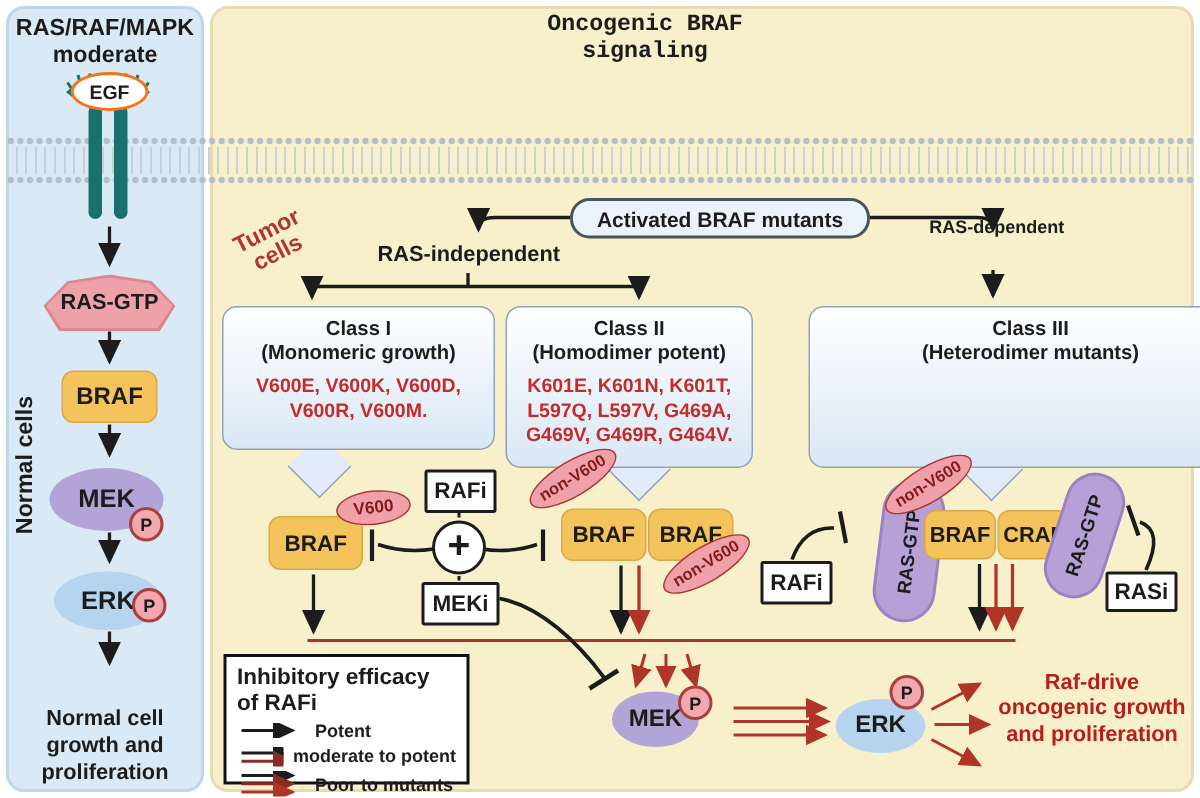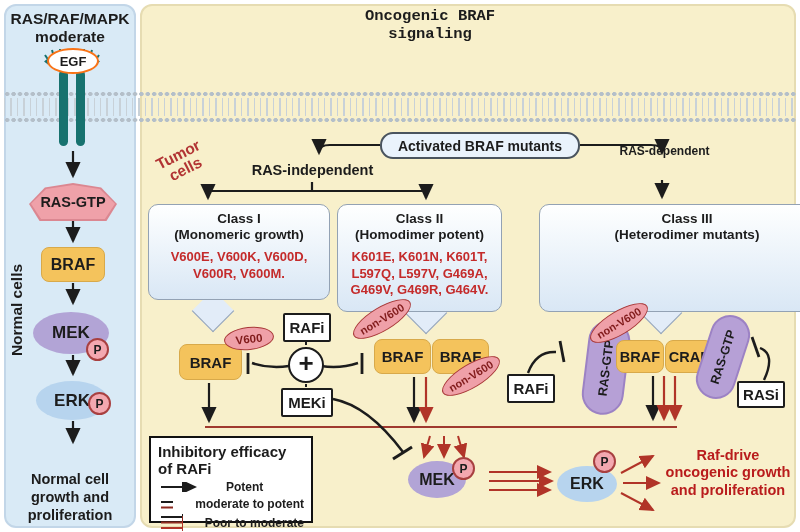--- a/index.html
+++ b/index.html
@@ -27,21 +27,21 @@
   .speech .hdr{font-weight:bold;font-size:13.5px;line-height:1.2;}
   .speech .muts{font-weight:bold;font-size:13px;line-height:1.25;color:#c42b2b;margin-top:6px;padding:0 6px;}
   .speech .muts.small{font-size:12.3px;}
   .badge{position:absolute;z-index:5;border-radius:50%;background:#efa0a8;border:1.5px solid #a83838;color:#811b1b;font-weight:bold;display:flex;align-items:center;justify-content:center;}
   .inhib{position:absolute;z-index:4;background:#fff;border:2.2px solid #1c1c1c;font-weight:bold;font-size:15px;display:flex;align-items:center;justify-content:center;border-radius:2px;box-sizing:border-box;}
   .pluscircle{position:absolute;z-index:4;width:36px;height:36px;border-radius:50%;background:#fff;border:2.5px solid #1c1c1c;font-weight:bold;font-size:26px;display:flex;align-items:center;justify-content:center;box-sizing:border-box;padding-bottom:3px;}
   .pblob{position:absolute;z-index:4;border-radius:22px;background:#b6a0d6;border:2px solid #9c82c4;display:flex;align-items:center;justify-content:center;box-sizing:border-box;}
   .pblob span{transform:rotate(-90deg);white-space:nowrap;font-weight:bold;font-size:12.5px;}
   .legend{position:absolute;left:149px;top:436px;width:164px;height:87px;background:#fff;border:2px solid #111;z-index:4;box-sizing:border-box;padding:5px 7px 3px 7px;}
   .legend .lt{font-weight:bold;font-size:15px;}
-  .legend .lrow{display:flex;align-items:center;gap:22px;margin-top:3px;}
+  .legend .lrow{display:flex;align-items:center;gap:6px;margin-top:3px;}
   .legend .lrow .ll{font-weight:bold;font-size:12px;white-space:nowrap;}
   .redtext{color:#b91c1c;font-weight:bold;}
 </style>
 </head>
 <body>
 
 <div class="canvas">
 
   <div class="panel panel-left"></div>
   <div class="panel panel-right"></div>
@@ -243,17 +243,17 @@
         <line x1="3" y1="9.5" x2="37" y2="9.5" stroke="#8d2a20" stroke-width="2" marker-end="url(#md)"></line>
       </svg>
       <span class="ll">moderate to potent</span>
     </div>
     <div class="lrow">
       <svg width="46" height="17">
         <line x1="3" y1="3" x2="37" y2="3" stroke="#1c1c1c" stroke-width="2" marker-end="url(#mb)"></line>
         <line x1="3" y1="8.5" x2="37" y2="8.5" stroke="#8d2a20" stroke-width="2" marker-end="url(#md)"></line>
         <line x1="3" y1="14" x2="37" y2="14" stroke="#b13428" stroke-width="2" marker-end="url(#mr)"></line>
       </svg>
-      <span class="ll">Poor to moderate</span>
+      <span class="ll">Poor to mutants</span>
     </div>
   </div>
 
 </div>
 
 </body></html>

